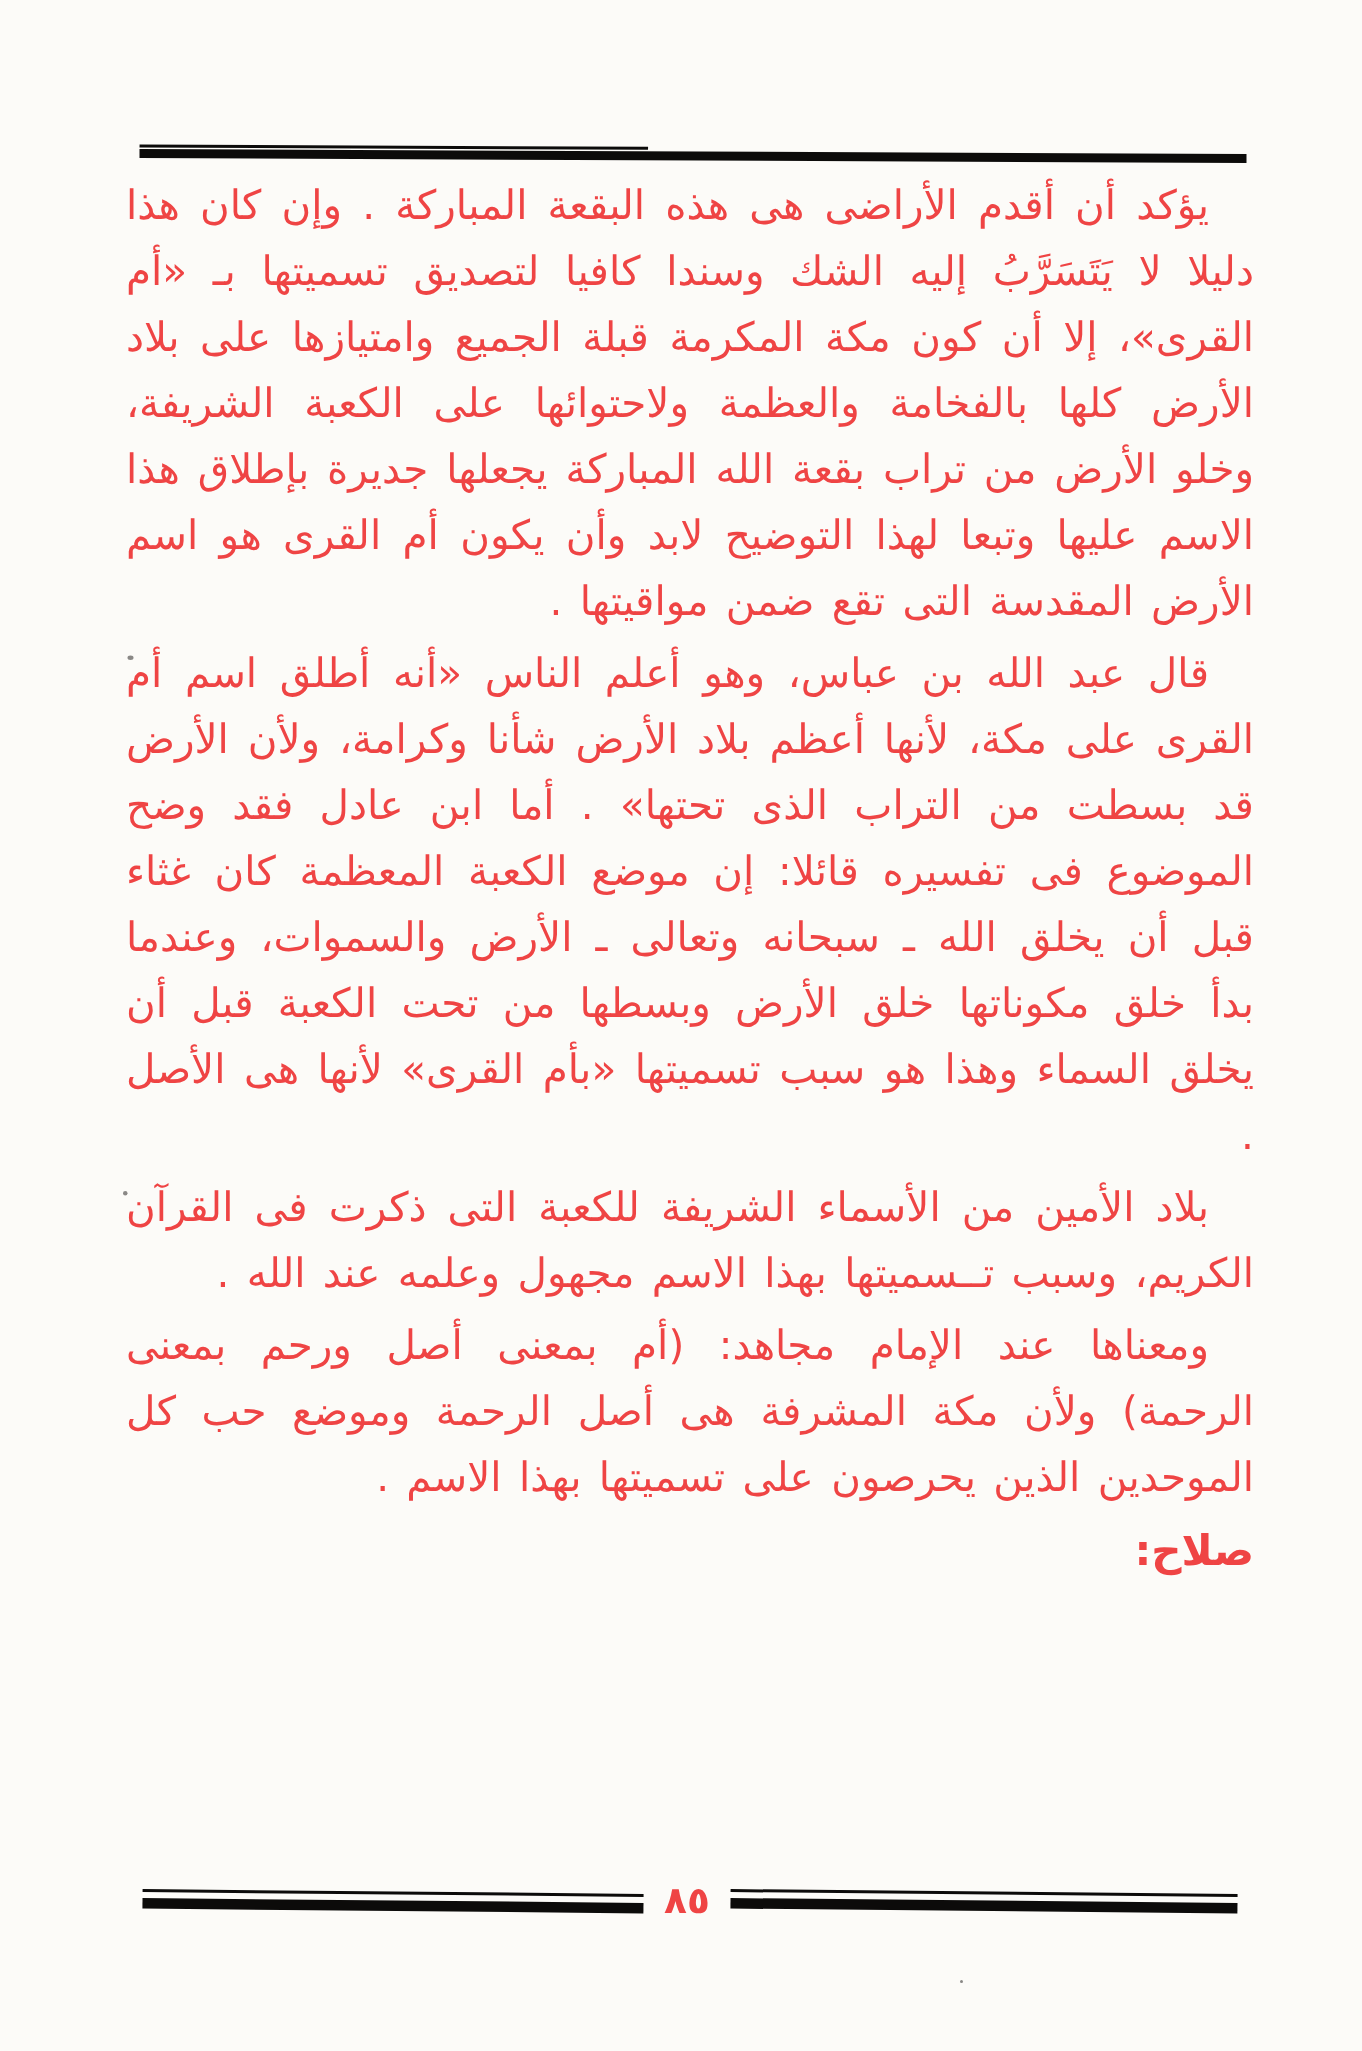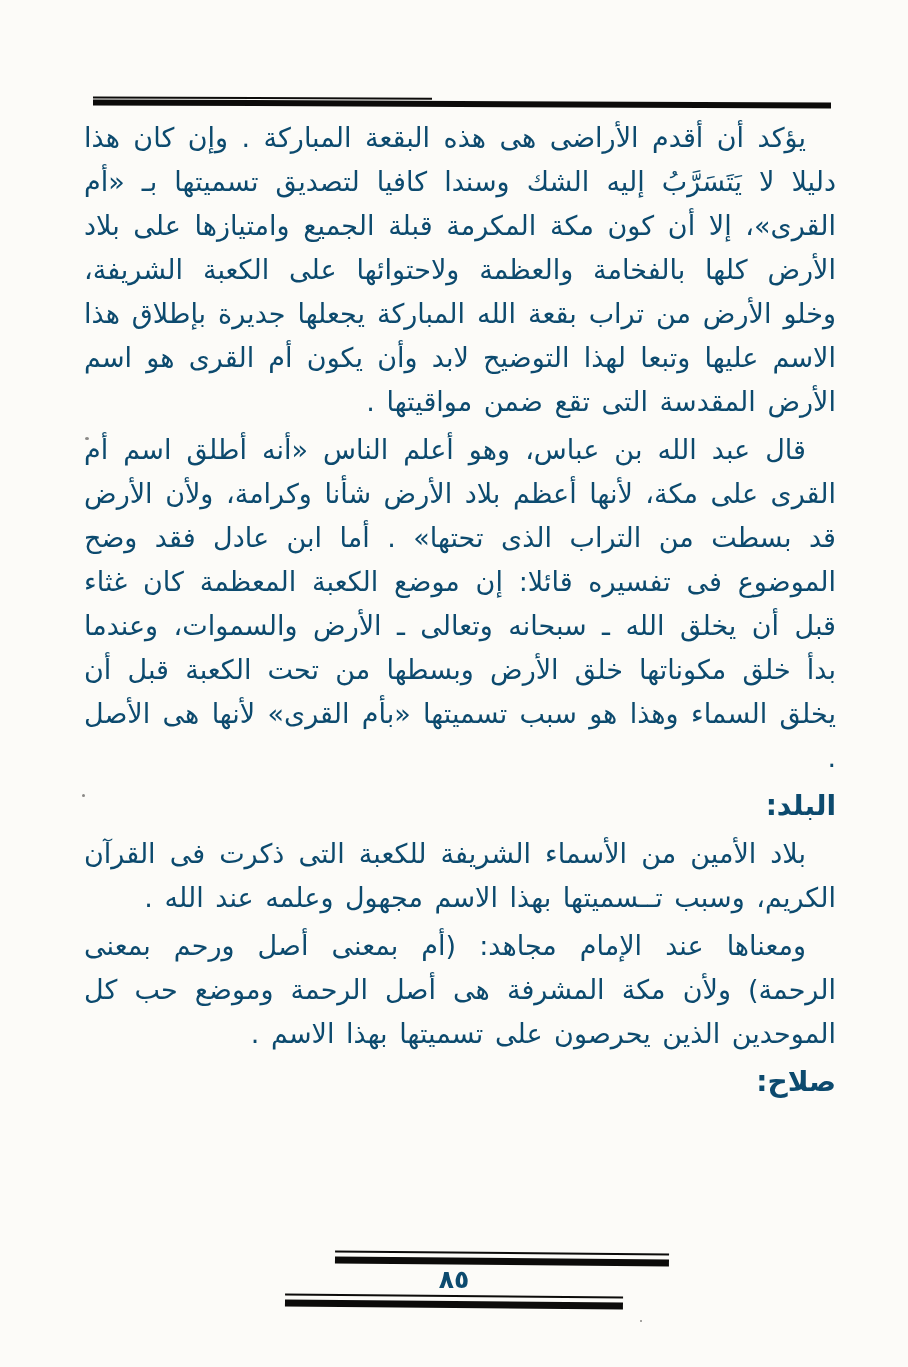--- a/index.html
+++ b/index.html
@@ -8,21 +8,21 @@
     background: #f6f5f1;
   }
   .page {
     position: relative;
     width: 908px;
     height: 1367px;
     margin: 0 auto;
     background: #fcfbf8;
     overflow: hidden;
     font-family: "DejaVu Sans", sans-serif;
-    color: #0c4a6e;
+    color: #ef4444;
   }
   .top-rule {
     position: absolute;
     top: 101px;
     left: 93px;
     width: 738px;
     height: 6px;
     background: #0c0b0a;
     transform: rotate(0.25deg);
   }
@@ -57,21 +57,21 @@
     line-height: 44px;
     font-weight: bold;
     text-align: right;
   }
   .page-footer {
     position: absolute;
     top: 1252px;
     left: 0;
     width: 908px;
     display: flex;
-    flex-direction: column;
+    flex-direction: row;
     align-items: center;
     direction: ltr;
   }
   .footer-rule {
     flex: 0 0 auto;
     display: flex;
     flex-direction: column;
   }
   .footer-rule .thin {
     height: 2px;
@@ -115,21 +115,20 @@
 
 <div class="page">
 
   <div class="top-rule"></div>
 
   <main class="text-block">
     <p class="para">يؤكد أن أقدم الأراضى هى هذه البقعة المباركة . وإن كان هذا دليلا لا يَتَسَرَّبُ إليه الشك وسندا كافيا لتصديق تسميتها بـ «أم القرى»، إلا أن كون مكة المكرمة قبلة الجميع وامتيازها على بلاد الأرض كلها بالفخامة والعظمة ولاحتوائها على الكعبة الشريفة، وخلو الأرض من تراب بقعة الله المباركة يجعلها جديرة بإطلاق هذا الاسم عليها وتبعا لهذا التوضيح لابد وأن يكون أم القرى هو اسم الأرض المقدسة التى تقع ضمن مواقيتها .</p>
 
     <p class="para">قال عبد الله بن عباس، وهو أعلم الناس «أنه أطلق اسم أم القرى على مكة، لأنها أعظم بلاد الأرض شأنا وكرامة، ولأن الأرض قد بسطت من التراب الذى تحتها» . أما ابن عادل فقد وضح الموضوع فى تفسيره قائلا: إن موضع الكعبة المعظمة كان غثاء قبل أن يخلق الله ـ سبحانه وتعالى ـ الأرض والسموات، وعندما بدأ خلق مكوناتها خلق الأرض وبسطها من تحت الكعبة قبل أن يخلق السماء وهذا هو سبب تسميتها «بأم القرى» لأنها هى الأصل .</p>
 
-    <h2 class="heading">البلد:</h2>
 
     <p class="para">بلاد الأمين من الأسماء الشريفة للكعبة التى ذكرت فى القرآن الكريم، وسبب تــسميتها بهذا الاسم مجهول وعلمه عند الله .</p>
 
 
     <p class="para">ومعناها عند الإمام مجاهد: (أم بمعنى أصل ورحم بمعنى الرحمة) ولأن مكة المشرفة هى أصل الرحمة وموضع حب كل الموحدين الذين يحرصون على تسميتها بهذا الاسم .</p>
 
 
 
     <h2 class="heading">صلاح:</h2>
 

